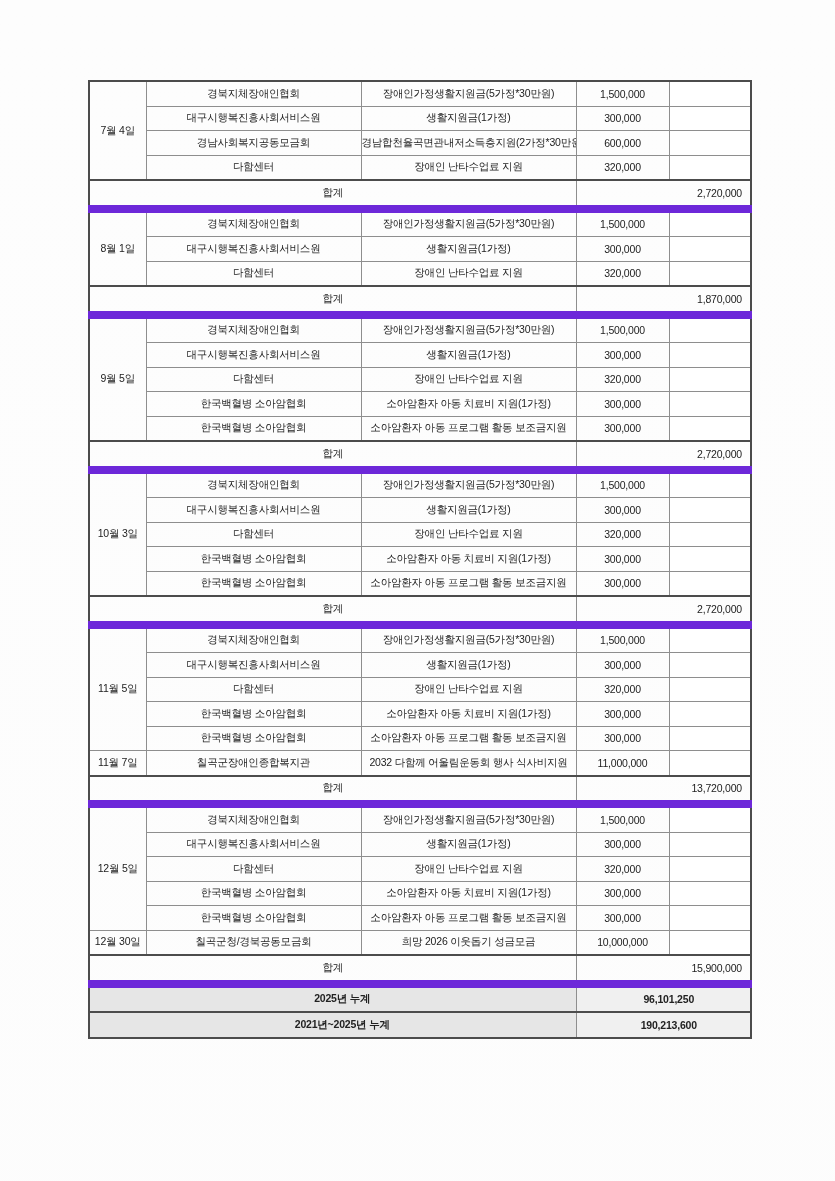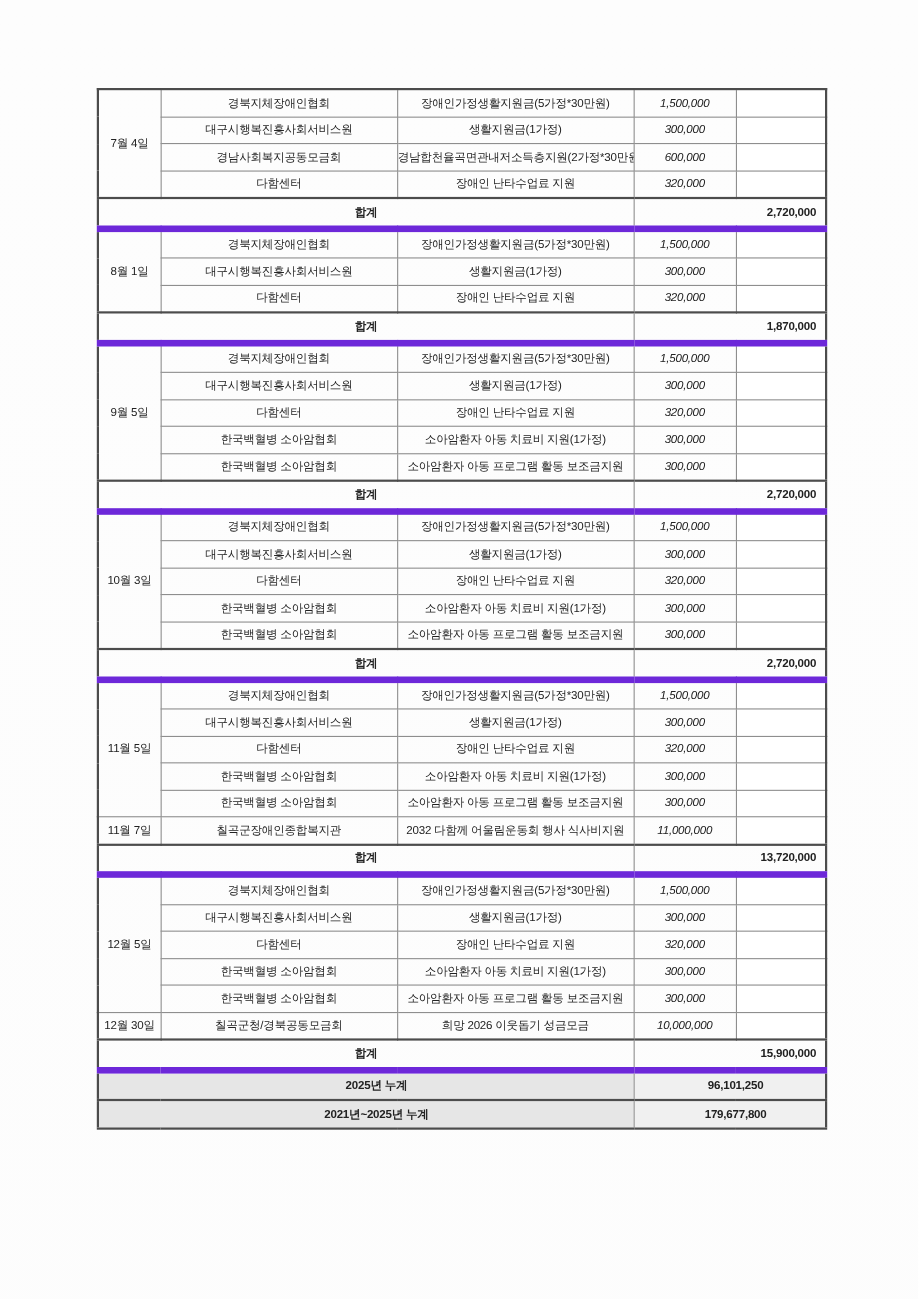--- a/index.html
+++ b/index.html
@@ -38,27 +38,26 @@
     letter-spacing: -0.2px;
     white-space: nowrap;
     overflow: hidden;
     color: #222;
   }
   td.date-cell { font-size: 10.5px; }
   td.desc-cell { font-size: 10px; letter-spacing: -0.4px; }
   td.amount-cell {
     text-align: right;
     padding-right: 9px;
-    font-style: italic;
   }
   td.grand-cell { background: #ffffff; }
   tr.total-row td {
     border-top: 2px solid #4c4c4c;
-    border-bottom: 6px solid #6d28d9;
-    font-weight: 700;
+    border-bottom: 8px solid #6d28d9;
+    font-weight: 400;
     font-size: 10.5px;
   }
   tr.total-row td.total-value {
     text-align: right;
     padding-right: 8px;
   }
   tr.cumulative-row td {
     font-weight: 700;
     border-top: 2px solid #4c4c4c;
     border-bottom: 2px solid #4c4c4c;
@@ -299,17 +298,17 @@
           <td class="total-value" colspan="2">15,900,000</td>
         </tr>
       </tbody>
     <tbody>
       <tr class="cumulative-row">
         <td colspan="3" class="cum-label">2025년 누계</td>
         <td colspan="2" class="cum-value">96,101,250</td>
       </tr>
       <tr class="cumulative-row">
         <td colspan="3" class="cum-label">2021년~2025년 누계</td>
-        <td colspan="2" class="cum-value">179,677,800</td>
+        <td colspan="2" class="cum-value">190,213,600</td>
       </tr>
     </tbody>
   </table>
 </div>
 
 </body></html>

